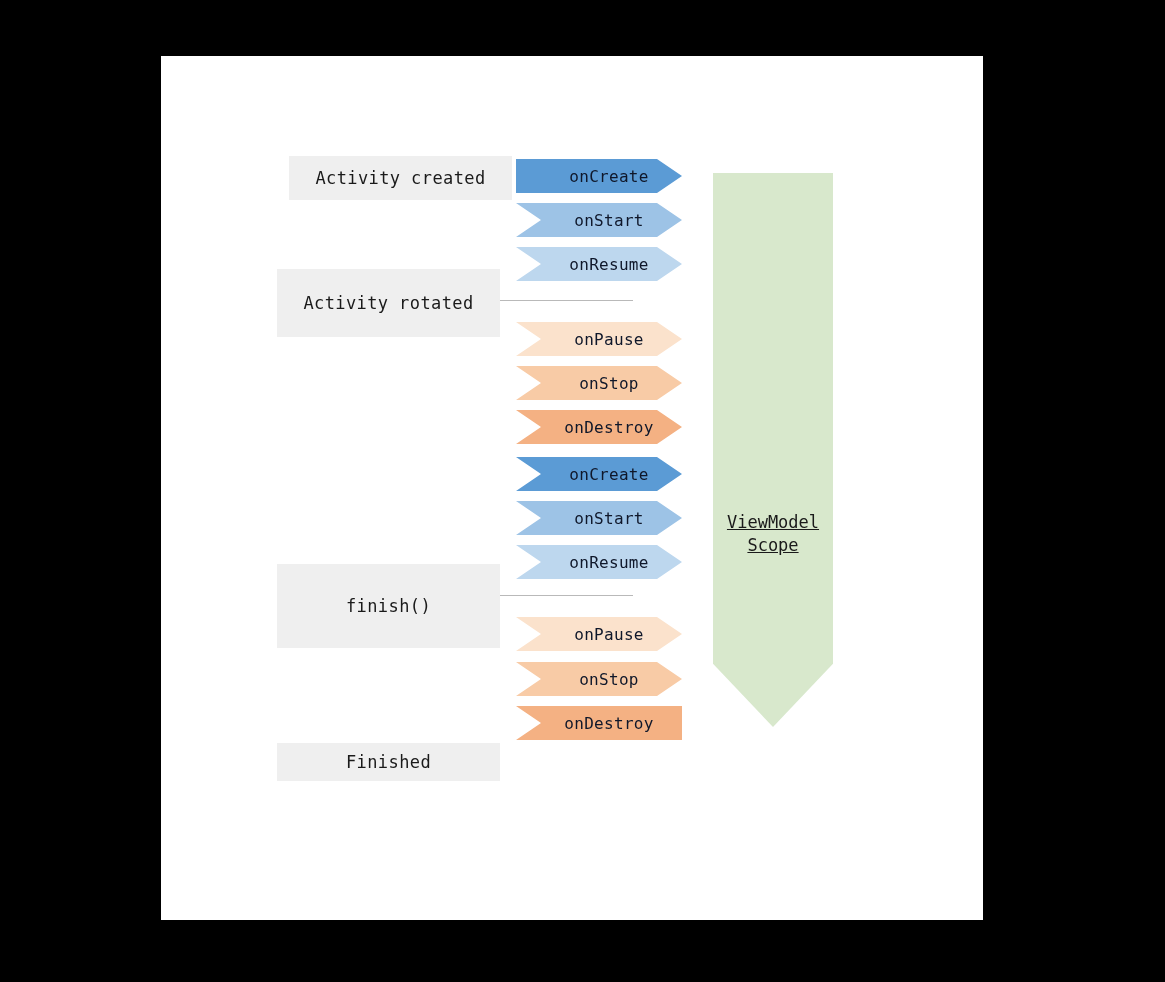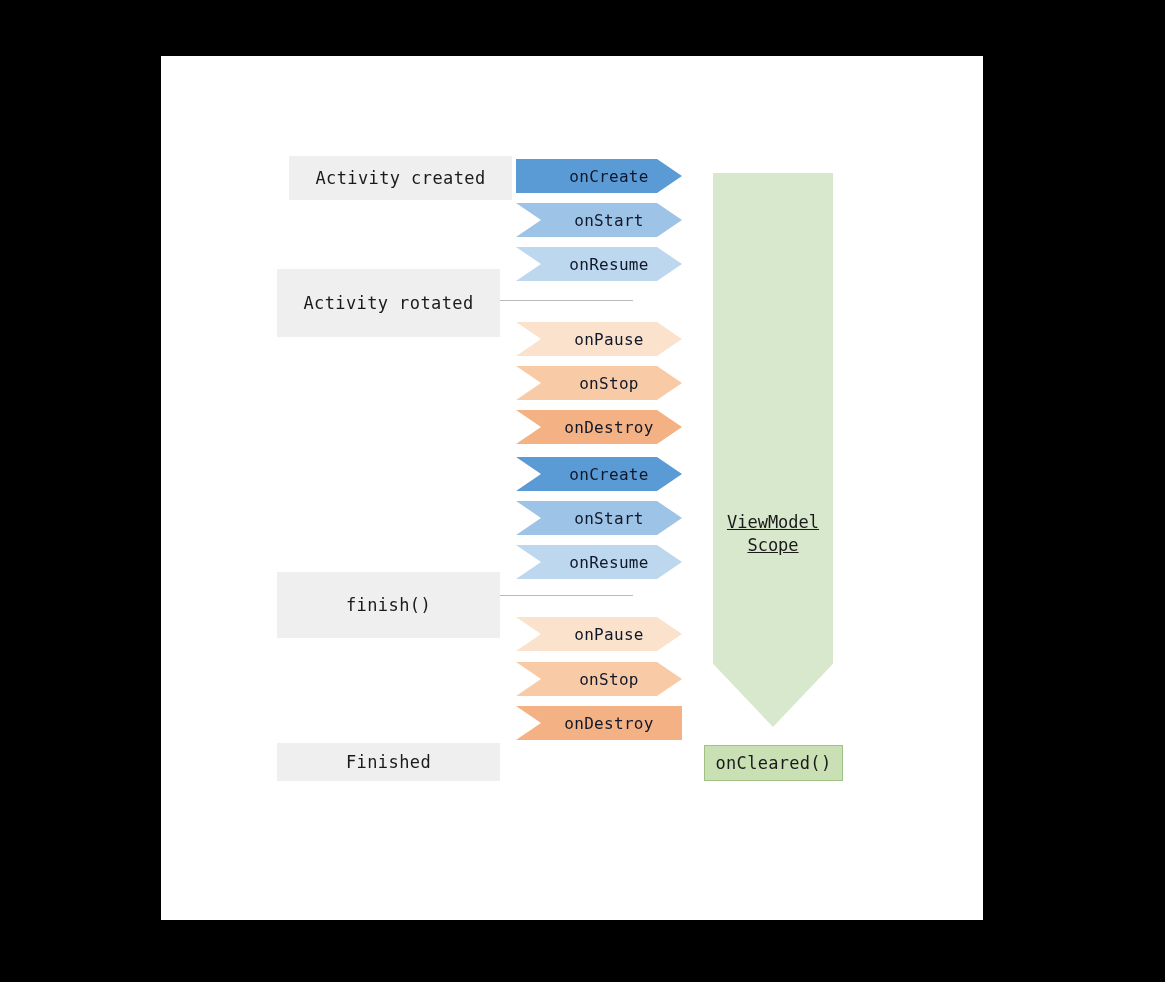--- a/index.html
+++ b/index.html
@@ -133,21 +133,21 @@
   <div id="diagram">
 
     <div id="state-layer">
         <div class="state-box" style="left: 116px; top: 100px; width: 223px; height: 44px; margin-left: 12px;">
           <span>Activity created</span>
         </div>
         <div class="state-box" style="left: 116px; top: 213px; width: 223px; height: 68px;">
           <span>Activity rotated</span>
         </div>
         <div class="connector" style="left: 339px; top: 244px; width: 133px;"></div>
-        <div class="state-box" style="left: 116px; top: 508px; width: 223px; height: 66px; margin-top: 8px;">
+        <div class="state-box" style="left: 116px; top: 508px; width: 223px; height: 84px;">
           <span>finish()</span>
         </div>
         <div class="connector" style="left: 339px; top: 539px; width: 133px;"></div>
         <div class="state-box" style="left: 116px; top: 687px; width: 223px; height: 38px;">
           <span>Finished</span>
         </div>
       </div>
 
     <div id="chev-layer">
         <div class="chev right-only" style="top: 103px; background: rgb(91, 155, 213);">
@@ -186,17 +186,14 @@
         <div class="chev left-only" style="top: 650px; background: rgb(244, 177, 131);">
           <span class="lbl">onDestroy</span>
         </div>
       </div>
 
     <div id="vm-scope">
       <div id="vm-scope-label">ViewModel
 Scope</div>
     </div>
 
-    <div id="on-cleared">
-      <span>onCleared()</span>
-    </div>
   </div>
 </div>
 
 </body></html>

